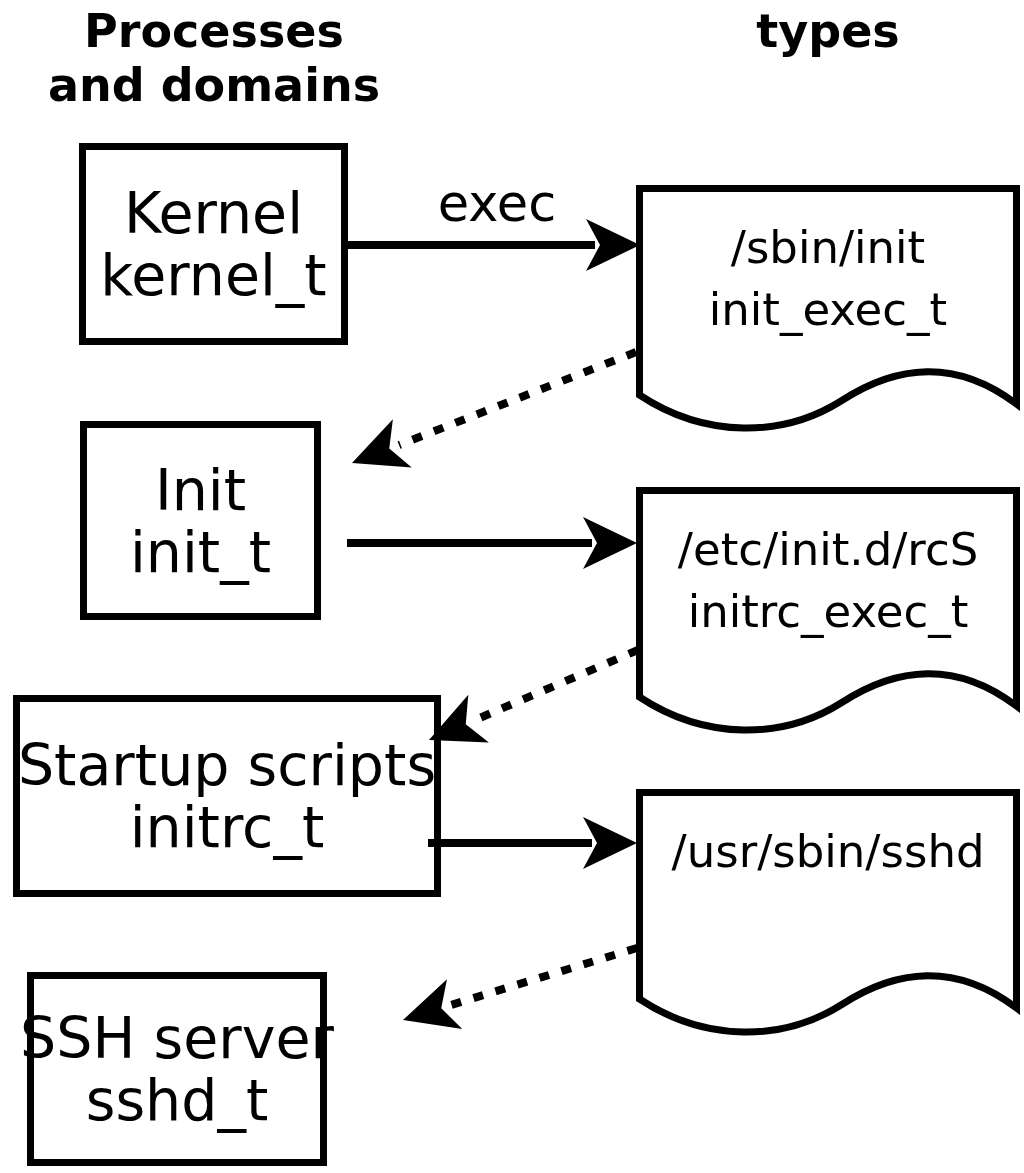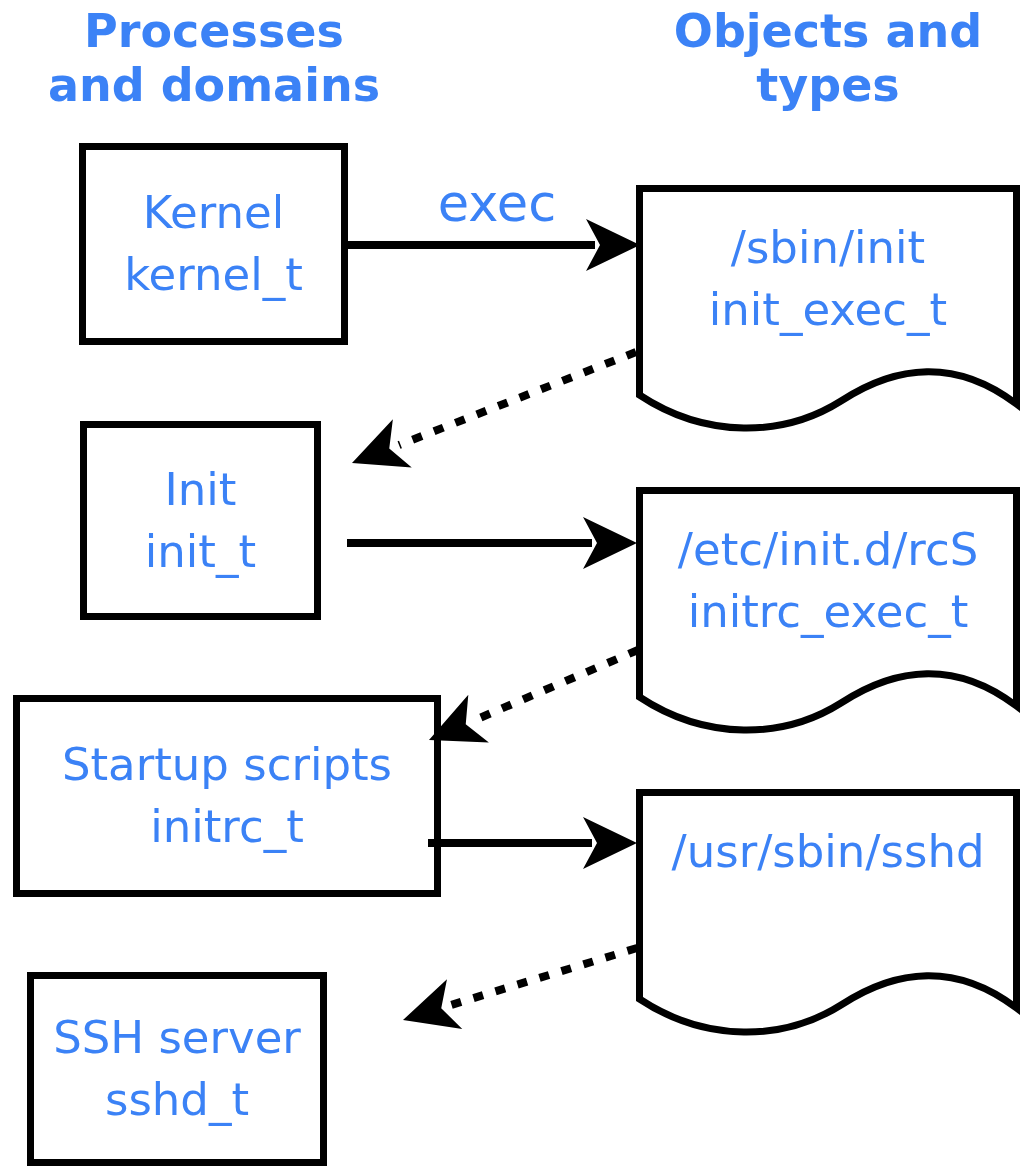--- a/index.html
+++ b/index.html
@@ -1,34 +1,34 @@
 <!DOCTYPE html>
 <html><head>
 <meta charset="utf-8">
 <style>
   html,body { margin:0; padding:0; background:#fff; }
   .canvas {
     position:relative; width:1024px; height:1173px;
-    background:#ffffff; color:#3b82f6;
+    background:#ffffff; color:#000000;
     font-family:"DejaVu Sans", sans-serif;
     overflow:hidden;
   }
   .hdr {
     position:absolute; font-weight:bold; font-size:46px;
     line-height:54px; text-align:center; white-space:nowrap;
   }
   .hdr-left  { left:28px;  top:4px;  width:372px; }
   .hdr-right { left:633px; top:4px;  width:390px; }
 
   .pbox {
     position:absolute; box-sizing:border-box;
     border:7px solid #000; background:#fff;
     display:flex; flex-direction:column;
     align-items:center; justify-content:center;
-    font-size:45px; line-height:62px; text-align:left;
+    font-size:57px; line-height:62px; text-align:left;
     white-space:nowrap;
   }
   .box-kernel  { left:79px;  top:143px; width:269px; height:202px; }
   .box-init    { left:80px;  top:421px; width:241px; height:199px; }
   .box-startup { left:13px;   top:695px; width:428px; height:202px; }
   .box-ssh     { left:27px;  top:972px; width:300px; height:194px; }
 
   .doc { position:absolute; width:384px; height:265px; }
   .doc-1 { left:636px; top:185px; }
   .doc-2 { left:636px; top:487px; }
@@ -50,21 +50,20 @@
 </head>
 <body>
 
 <div class="canvas">
 
   <div class="hdr hdr-left">
     <div>Processes</div>
     <div>and domains</div>
   </div>
   <div class="hdr hdr-right">
-    <div>Objects and</div>
     <div>types</div>
   </div>
 
   <div class="pbox box-kernel">
     <div>Kernel</div>
     <div>kernel_t</div>
   </div>
   <div class="pbox box-init">
     <div>Init</div>
     <div>init_t</div>

